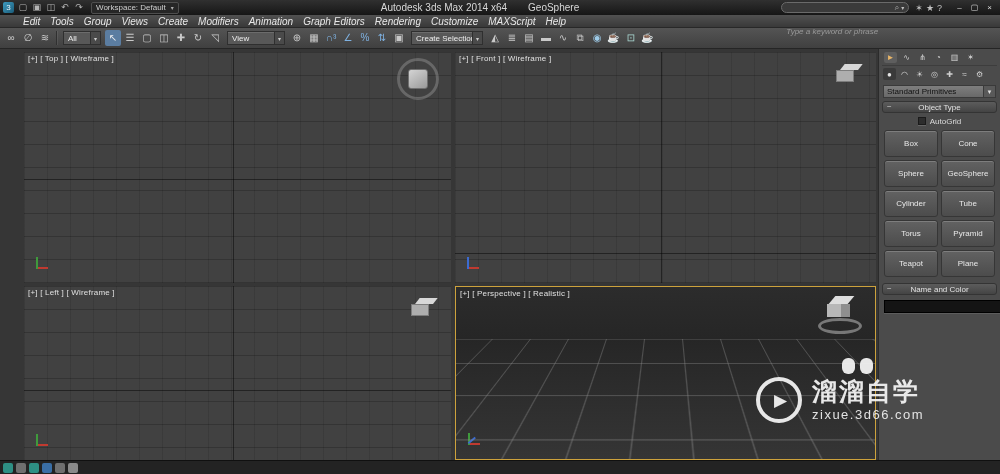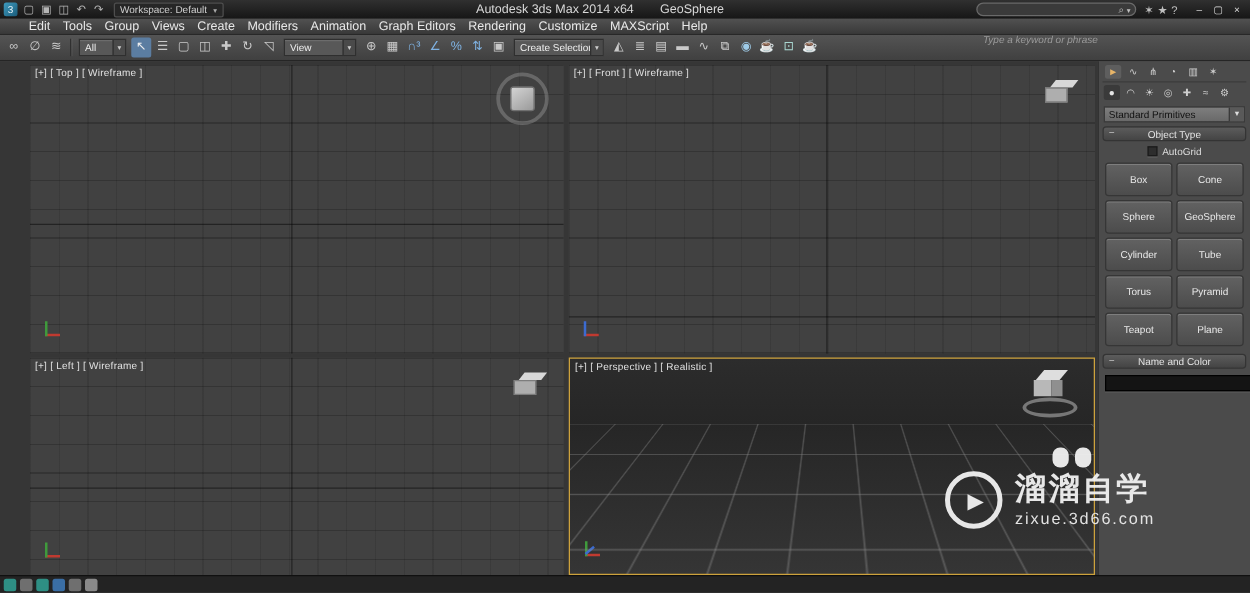--- a/index.html
+++ b/index.html
@@ -26,21 +26,21 @@
   .search-icon { font-size:8px; color:#c0c0c0; }
   .search-caret { font-size:6px; color:#c0c0c0; }
   .ic-group { display:flex; gap:3px; margin:0 3px; }
   .ic-icon { font-size:9px; color:#c0c0c0; }
   .win-btns { display:flex; margin-left:4px; }
   .win-btn { width:15px; height:11px; display:flex; align-items:center; justify-content:center; font-size:8px; color:#ddd; }
 
   
   .menubar { height:13px; display:flex; align-items:center; background:linear-gradient(#515151,#393939);
              border-bottom:1px solid #282828; padding-left:18px; }
-  .menu-item { font-size:10px; color:#e8e8e8; padding:0 5px; line-height:13px; white-space:nowrap; }
+  .menu-item { font-size:10px; color:#e8e8e8; padding:0 5px; line-height:13px; white-space:nowrap;font-style:italic; }
 
   
   .toolbar { height:21px; display:flex; align-items:center; background:linear-gradient(#545454,#404040);
              border-bottom:1px solid #252525; padding:0 3px; gap:1px; }
   .tb-group { display:flex; gap:1px; align-items:center; }
   .tb-icon { width:16px; height:16px; display:flex; align-items:center; justify-content:center; font-size:10px;
              border-radius:2px; line-height:1; }
   .tb-sep { width:1px; height:14px; background:#303030; box-shadow:1px 0 0 rgba(255,255,255,.08); margin:0 2px; }
   .tb-dd { height:14px; background:#585858; border:1px solid #2f2f2f; box-shadow:inset 0 1px 0 rgba(255,255,255,.12);
            display:flex; align-items:center; font-size:8px; color:#eee; margin:0 3px; overflow:hidden; }

